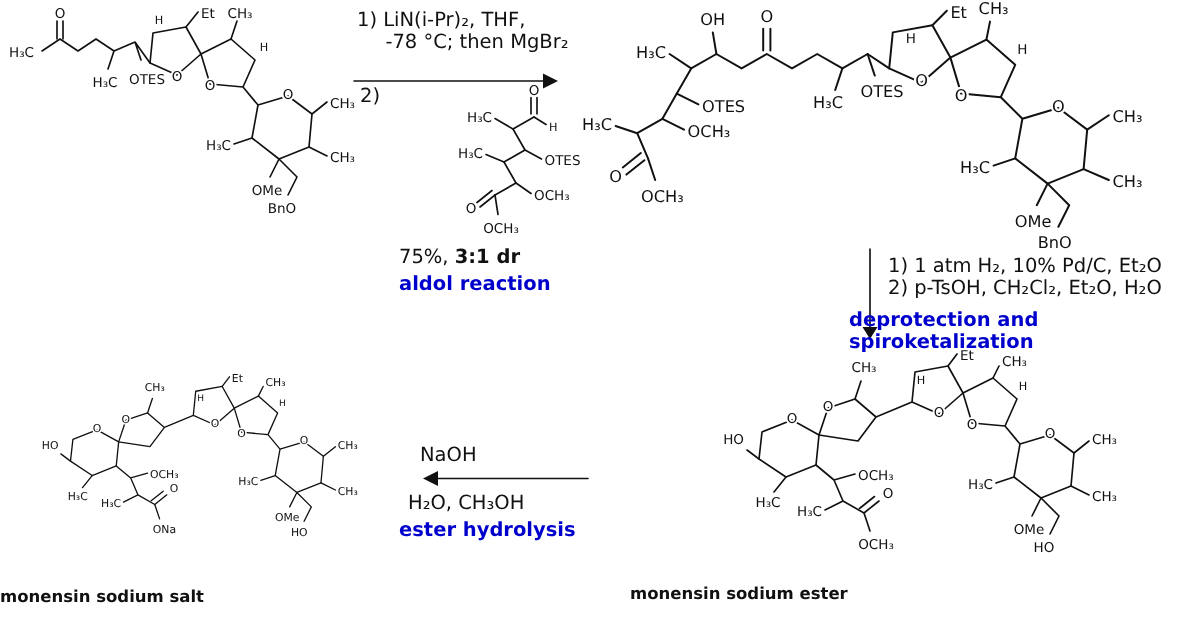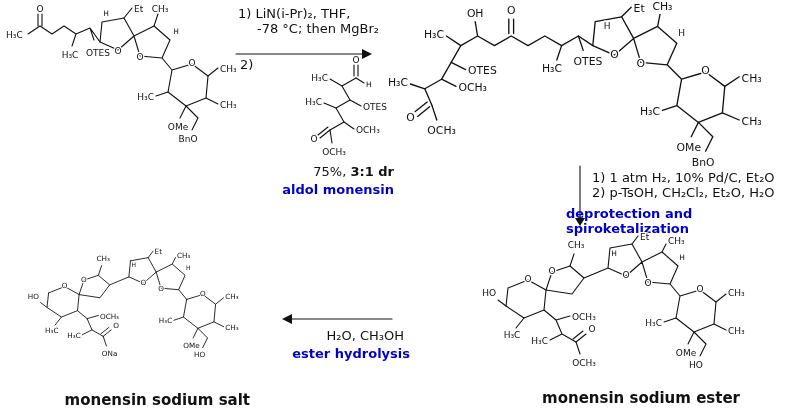--- a/index.html
+++ b/index.html
@@ -1,24 +1,24 @@
 <!DOCTYPE html>
 <html><head>
 <meta charset="utf-8">
 <style>
   html,body{margin:0;padding:0;background:#fff;}
   #canvas{position:relative;width:800px;height:413px;background:#fff;overflow:hidden;
           font-family:"DejaVu Sans","Liberation Sans",sans-serif;color:#111;}
   .abs{position:absolute;}
   .cond{font-size:13px;line-height:15px;color:#111;}
   .cond .ind{margin-left:8px;text-align:center;}
-  .ctr{text-align:right;}
+  .ctr{text-align:left;}
   .blue{color:#0000cc;font-weight:bold;}
   .bold{font-weight:bold;}
-  .caption{font-size:15px;font-weight:bold;color:#111;}
+  .caption{font-size:11px;font-weight:bold;color:#111;}
   svg .bond{stroke:#111;stroke-width:1.1;fill:none;stroke-linecap:round;stroke-linejoin:round;}
   svg .head{fill:#111;stroke:none;}
   svg text.atom{font-family:"DejaVu Sans","Liberation Sans",sans-serif;font-size:9px;fill:#111;
       paint-order:stroke;stroke:#fff;stroke-width:2.5px;stroke-linejoin:round;}
   svg text.sm{font-size:7.5px;}
   .mid{text-anchor:middle;} .end{text-anchor:end;}
 </style>
 </head>
 <body>
 
@@ -69,21 +69,21 @@
     <text class="atom" x="99" y="54">OTES</text>
     <text class="atom end" x="58" y="49">H₃C</text>
     <text class="atom" x="92" y="77">OCH₃</text>
     <text class="atom mid" x="50" y="86">O</text>
     <text class="atom mid" x="70" y="99">OCH₃</text>
   </svg>
 
   <div class="abs ctr cond" style="left:266px;top:164px;width:128px;">
     <span>75%, </span><span class="bold">3:1 dr</span>
   </div>
-  <div class="abs ctr cond blue" style="left:266px;top:182px;width:128px;">aldol monensin</div>
+  <div class="abs ctr cond blue" style="left:266px;top:182px;width:128px;">aldol reaction</div>
 
   <svg class="abs" style="left:372px;top:0px;" width="426" height="168" viewBox="0 0 355 140">
     <path class="bond" d="M88,30 L102,38 L116,30 L130,38 L144,30 L158,38 L172,30 L184,38 M88,30 L74,38 L66,52 L58,66 L44,74 L50,88"></path>
     <path class="bond" d="M88,30 L86,18 M74,38 L62,30 M66,52 L78,58 M58,66 L70,72 M44,74 L32,70 M50,88 L54,100 M158,38 L154,50 M172,30 L176,42"></path>
     <path class="bond" d="M114,28 L114,16 M118,28 L118,16 M48,89 L38,97 M46,85 L36,93"></path>
     <path class="bond" d="M186,18 L208,14 L218,32 L202,46 L184,38 L186,18 M218,32 L238,22 L254,36 L246,54 L224,52 L218,32 M246,54 L258,66 M258,66 L278,60 L294,72 L292,94 L272,102 L254,88 L258,66"></path>
     <path class="bond" d="M208,14 L216,6 M238,22 L240,12 M294,72 L306,64 M292,94 L306,100 M254,88 L242,92 M272,102 L266,114 M272,102 L284,114 L278,126"></path>
     <text class="atom mid" x="86" y="14">OH</text>
     <text class="atom mid" x="116" y="12">O</text>
     <text class="atom end" x="60" y="32">H₃C</text>
@@ -141,20 +141,21 @@
       <text class="atom mid" x="250" y="60">O</text>
       <text class="atom" x="278" y="64">CH₃</text>
       <text class="atom" x="278" y="102">CH₃</text>
       <text class="atom end" x="212" y="94">H₃C</text>
       <text class="atom mid" x="236" y="124">OMe</text>
       <text class="atom mid" x="246" y="136">HO</text>
     </svg>
   </div>
   <div class="abs ctr caption" style="left:420px;top:389px;width:320px;">monensin sodium ester</div>
 
+  <div class="abs ctr cond" style="left:280px;top:296px;width:116px;">NaOH</div>
   <svg class="abs" style="left:280px;top:311px;" width="114" height="16">
     <path class="bond" d="M112,8 L12,8"></path>
     <polygon class="head" points="12,3 2,8 12,13"></polygon>
   </svg>
   <div class="abs ctr cond blue" style="left:266px;top:346px;width:144px;">ester hydrolysis</div>
   <div class="abs ctr cond" style="left:272px;top:328px;width:132px;">H₂O, CH₃OH</div>
 
   <div class="abs" style="left:2px;top:248px;" id="monensin-e"><svg width="265" height="114" viewBox="0 0 330 142">
       <path class="bond" d="M58,56 L78,48 L96,58 L94,78 L74,86 L56,74 L58,56 M96,58 L102,40 L120,34 L134,46 L122,62 L96,58 M134,46 L158,36 M160,16 L182,12 L192,30 L176,44 L158,36 L160,16 M192,30 L212,20 L228,34 L220,52 L198,50 L192,30 M220,52 L230,64 M230,64 L250,58 L266,70 L264,92 L244,100 L226,86 L230,64"></path>
       <path class="bond" d="M56,74 L48,68 M74,86 L66,96 M120,34 L124,22 M94,78 L106,88 L112,102 L126,110 M106,88 L120,84 M112,102 L100,108 M126,110 L130,122 M182,12 L188,4 M212,20 L216,12 M266,70 L276,62 M264,92 L276,98 M226,86 L214,90 M244,100 L238,112 M244,100 L256,112 L250,124"></path>

